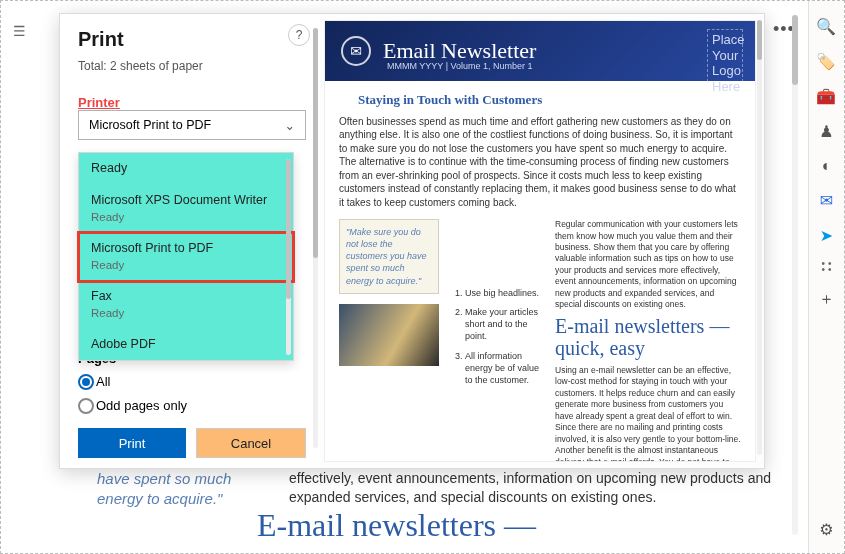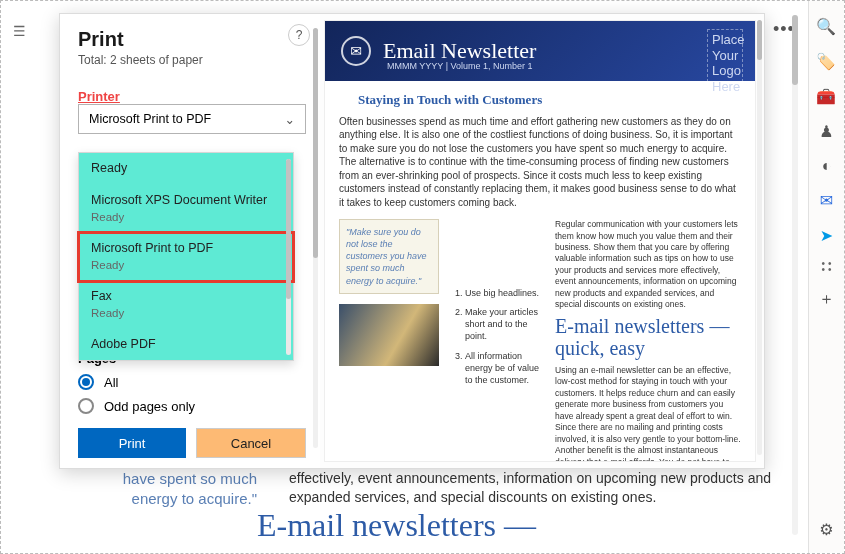--- a/index.html
+++ b/index.html
@@ -14,50 +14,50 @@
   .edge-sidebar .cyan { color:#0099e6; }
   .edge-sidebar .gear { margin-top:auto; margin-bottom:14px; }
   .edge-sidebar .dots { font-size:10px; color:#666; line-height:6px; }
 
   
   .scroll-track { position:absolute; right:46px; top:14px; width:6px; height:520px; background:#f2f2f2; border-radius:3px; }
   .scroll-thumb { width:100%; height:70px; background:#c0c0c0; border-radius:3px; }
 
   
   .bg-doc { position:absolute; left:78px; top:468px; right:60px; color:#333; }
-  .bg-quote { color:#5a7fb4; font-size:15px; line-height:1.35; width:160px; float:left; margin-left:18px;text-align:right; }
+  .bg-quote { color:#5a7fb4; font-style:italic; font-size:15px; line-height:1.35; width:160px; float:left; margin-left:18px; }
   .bg-text { margin-left:210px; font-size:14px; line-height:1.35; }
   .bg-head { font-family:Georgia,serif; color:#2d5ba6; font-size:32px; margin-top:0; }
 
   
   .toc-icon { position:absolute; left:12px; top:22px; color:#666; font-size:14px; }
 
   .more-icon { position:absolute; left:772px; top:18px; color:#555; font-size:18px; letter-spacing:1px; }
 
   
   .dialog { position:absolute; left:58px; top:12px; width:706px; height:456px; background:#fff; box-shadow:0 4px 18px rgba(0,0,0,.18); border:1px solid #dcdcdc; display:flex; }
   .left-pane { width:260px; padding:14px 14px 10px 18px; position:relative; display:flex; flex-direction:column; }
   .title { font-size:20px; font-weight:600; color:#1a1a1a; }
-  .subtitle { font-size:12px; color:#555; margin-top:2px; }
+  .subtitle { font-size:12px; color:#555; margin-top:8px; }
   .help-icon { position:absolute; right:10px; top:10px; width:22px; height:22px; border:1px solid #ccc; border-radius:50%; display:flex; align-items:center; justify-content:center; font-size:12px; color:#555; }
 
   .section-label { font-size:13px; font-weight:600; margin-top:22px; color:#ef4444;text-decoration:underline; }
   .dropdown { border:1px solid #b3b3b3; height:30px; display:flex; align-items:center; padding:0 10px; justify-content:space-between; font-size:12.5px; position:relative; background:#fff; }
   .chev { color:#555; }
 
   .dd-list { position:absolute; left:18px; top:138px; width:216px; background:#5eead4; border:1px solid #d6d6d6; box-shadow:0 4px 10px rgba(0,0,0,.15); z-index:5; }
   .dd-item { padding:8px 12px 8px 12px; font-size:12.5px; color:#222; line-height:1.25; }
   .dd-item .status { color:#666; font-size:11.5px; margin-top:2px; }
   .dd-highlight { outline:3px solid #e63b2e; outline-offset:-1px; }
   .dd-scroll { position:absolute; right:2px; top:6px; width:5px; height:196px; background:#e9e9e9; border-radius:3px; }
   .dd-scroll-thumb { width:100%; height:140px; background:#c2c2c2; border-radius:3px; }
 
   .spacer { flex:1; }
   .pages-label { font-size:13px; font-weight:600; margin-bottom:8px; }
-  .radio-row { display:flex; align-items:center; gap:10px; font-size:13px; margin-bottom:8px; }
+  .radio-row { display:flex; gap:2px; font-size:13px; margin-bottom:8px; }
   .radio { width:16px; height:16px; border:2px solid #0067c0; border-radius:50%; display:flex; align-items:center; justify-content:center; }
   .radio.checked::after { content:""; width:8px; height:8px; background:#0067c0; border-radius:50%; }
   .radio.empty { border-color:#888; }
 
   .btn-row { display:flex; gap:10px; margin-top:6px; }
   .btn { flex:1; height:30px; font-size:13px; display:flex; align-items:center; justify-content:center; border:none; cursor:pointer; }
   .btn-primary { background:#0067c0; color:#fff; }
   .btn-secondary { background:#fdba74; color:#222; border:1px solid #ccc; }
 
   .pane-scroll { position:absolute; right:2px; top:14px; width:5px; height:420px; background:#f0f0f0; border-radius:3px; }

